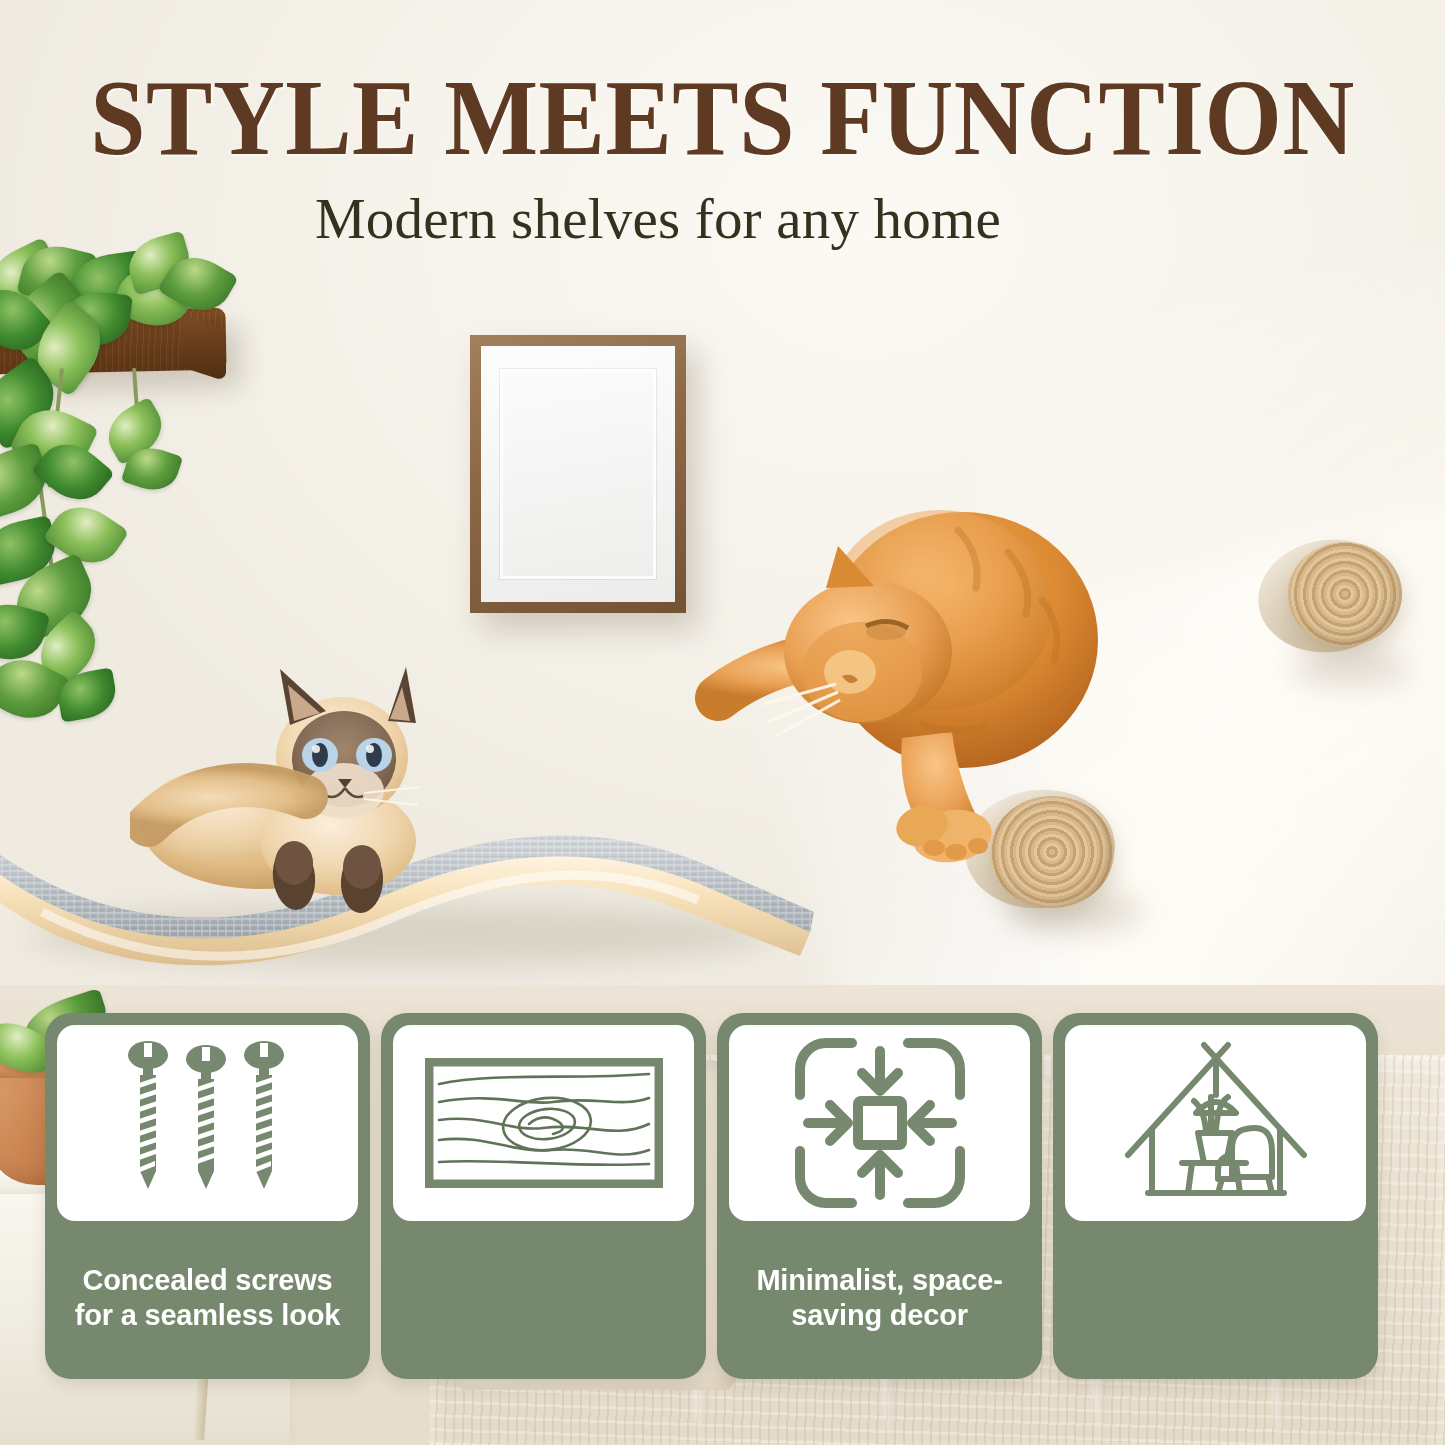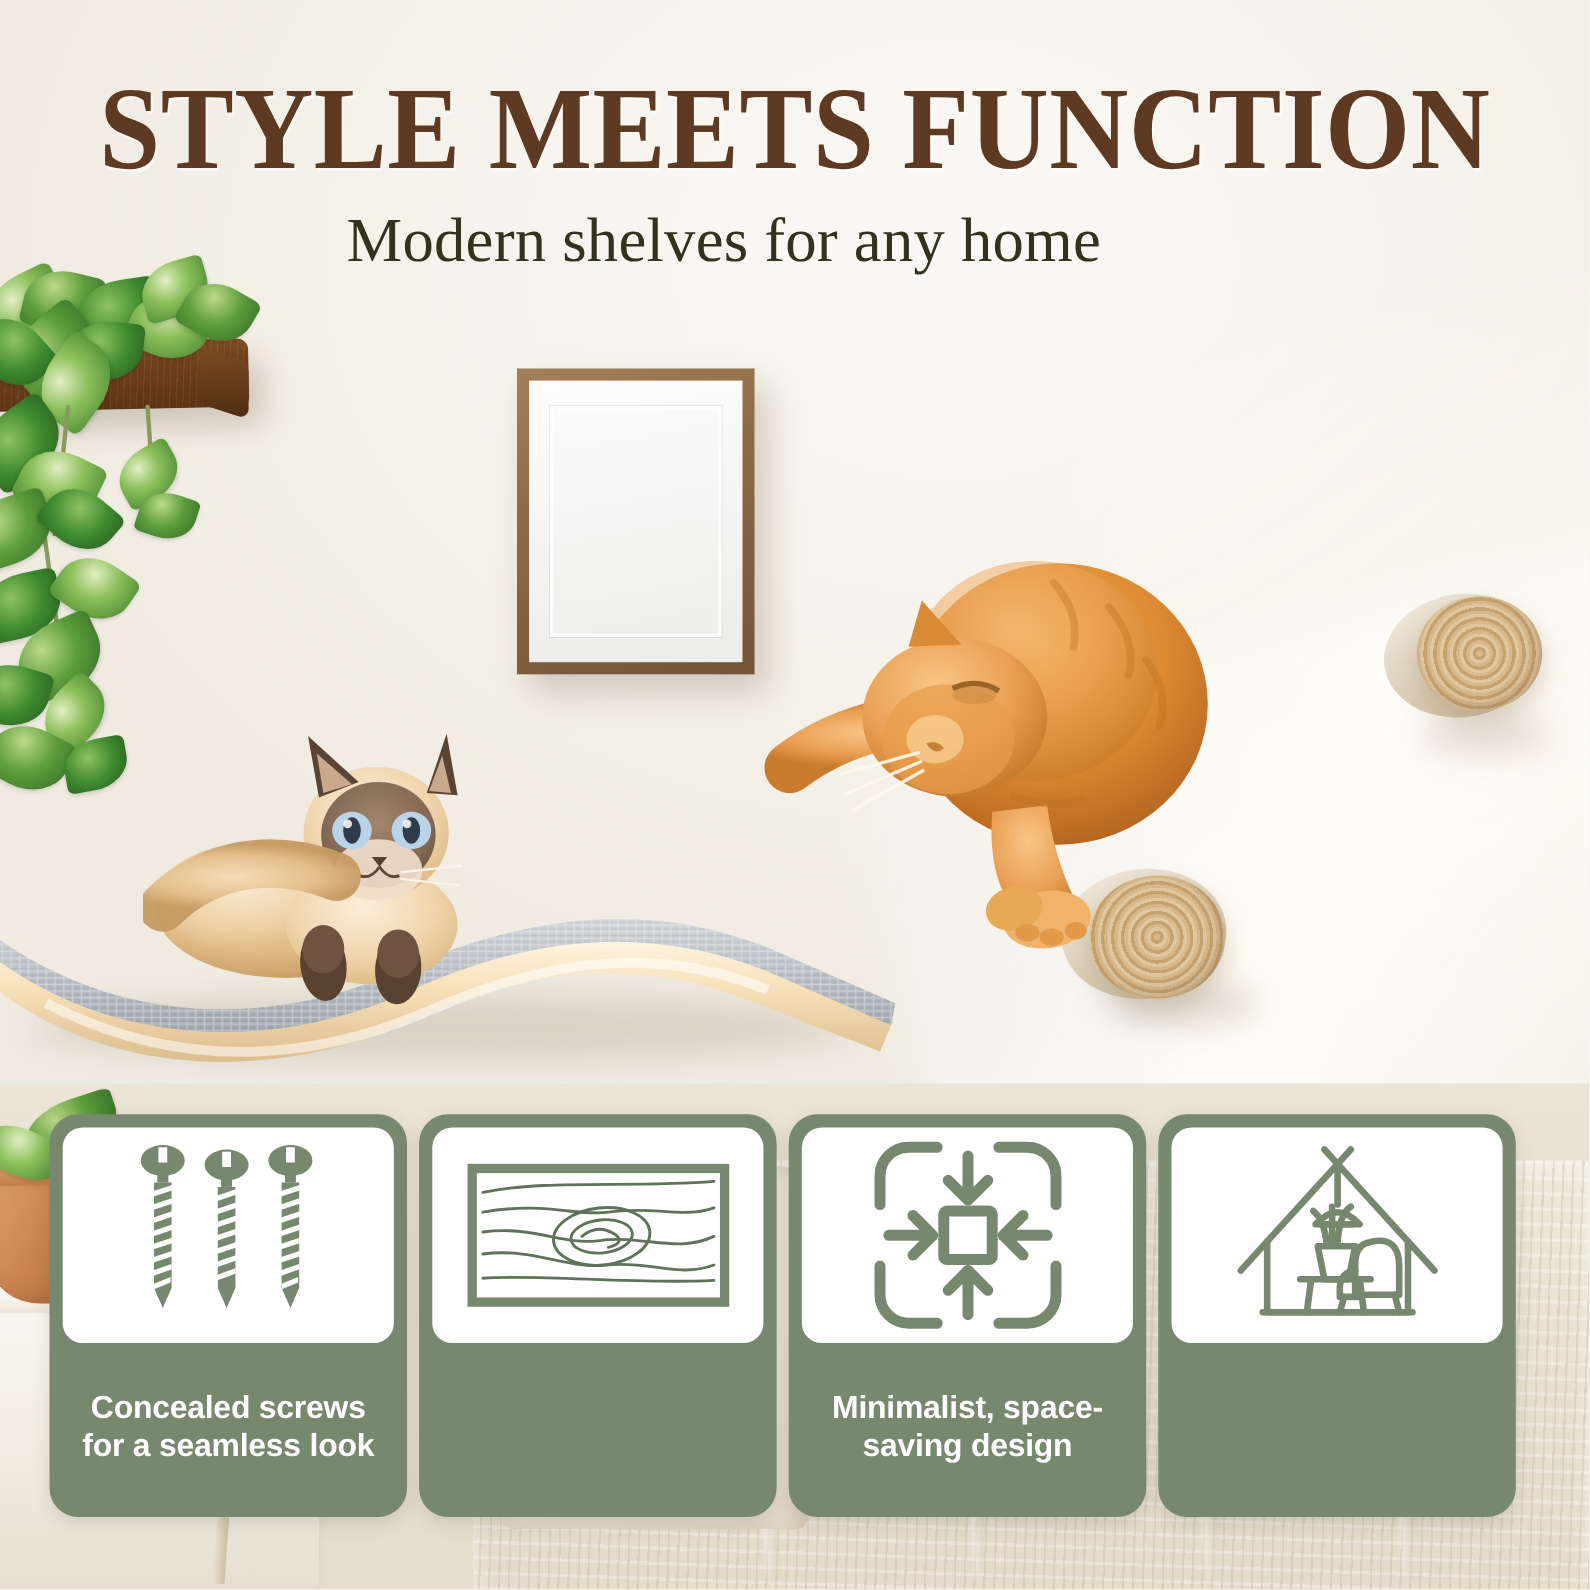--- a/index.html
+++ b/index.html
@@ -547,21 +547,21 @@
 
             <rect x="66" y="66" width="44" height="44" rx="3"></rect>
 
             <path d="M88 16 V56 M70 38 L88 56 L106 38"></path>
             <path d="M88 160 V120 M70 138 L88 120 L106 138"></path>
             <path d="M16 88 H56 M38 70 L56 88 L38 106"></path>
             <path d="M160 88 H120 M138 70 L120 88 L138 106"></path>
           </g>
         </svg>
       </div>
-      <div class="card-label">Minimalist, space-saving design</div>
+      <div class="card-label">Minimalist, space-saving decor</div>
     </div>
 
     <div class="card">
       <div class="card-icon-panel">
         <svg width="196" height="172" viewBox="0 0 196 172">
           <g fill="none" stroke="#76896f" stroke-width="6" stroke-linecap="round" stroke-linejoin="round">
 
             <path d="M10 118 L 110 8"></path>
             <path d="M186 118 L 86 8"></path>
 

